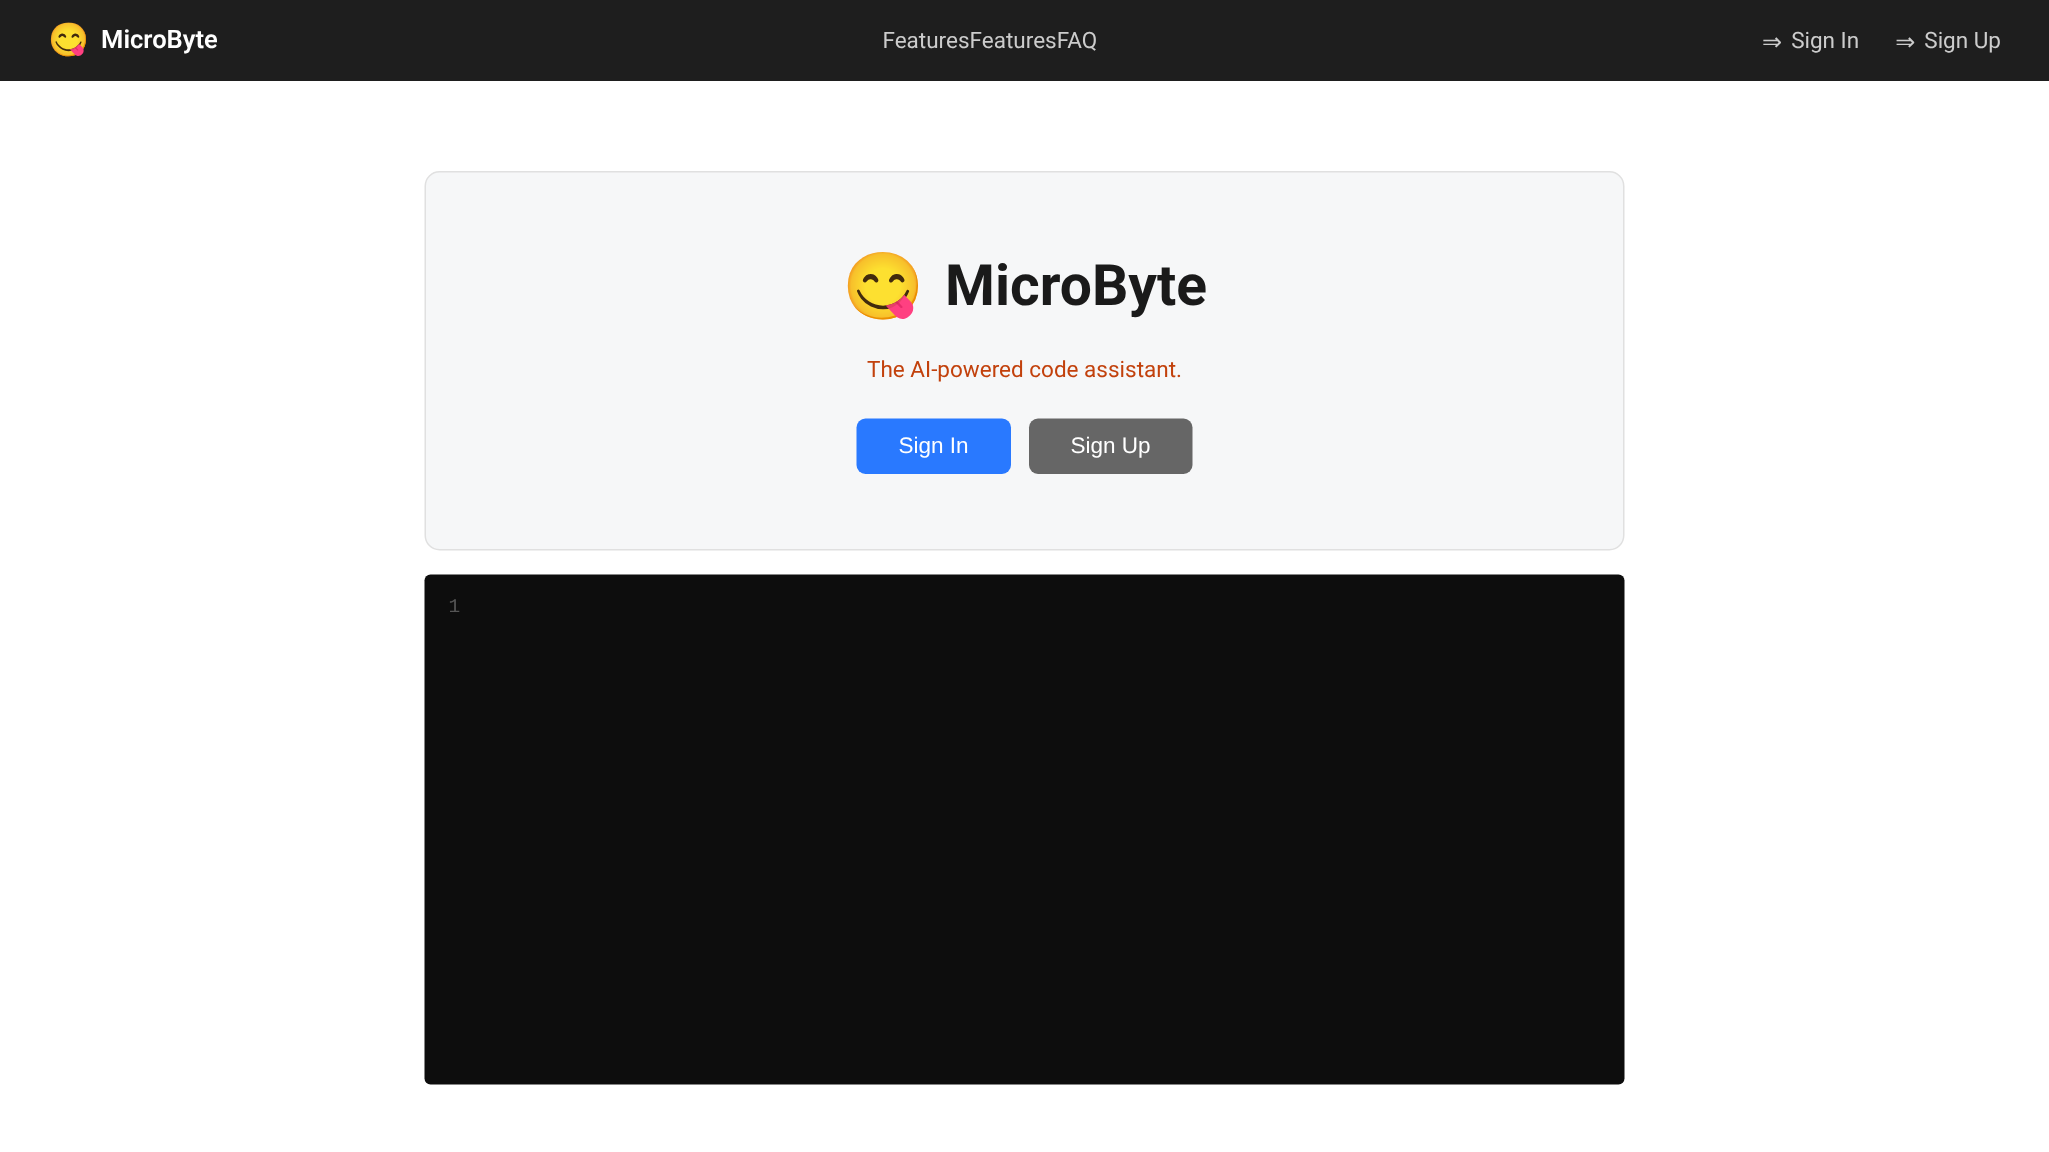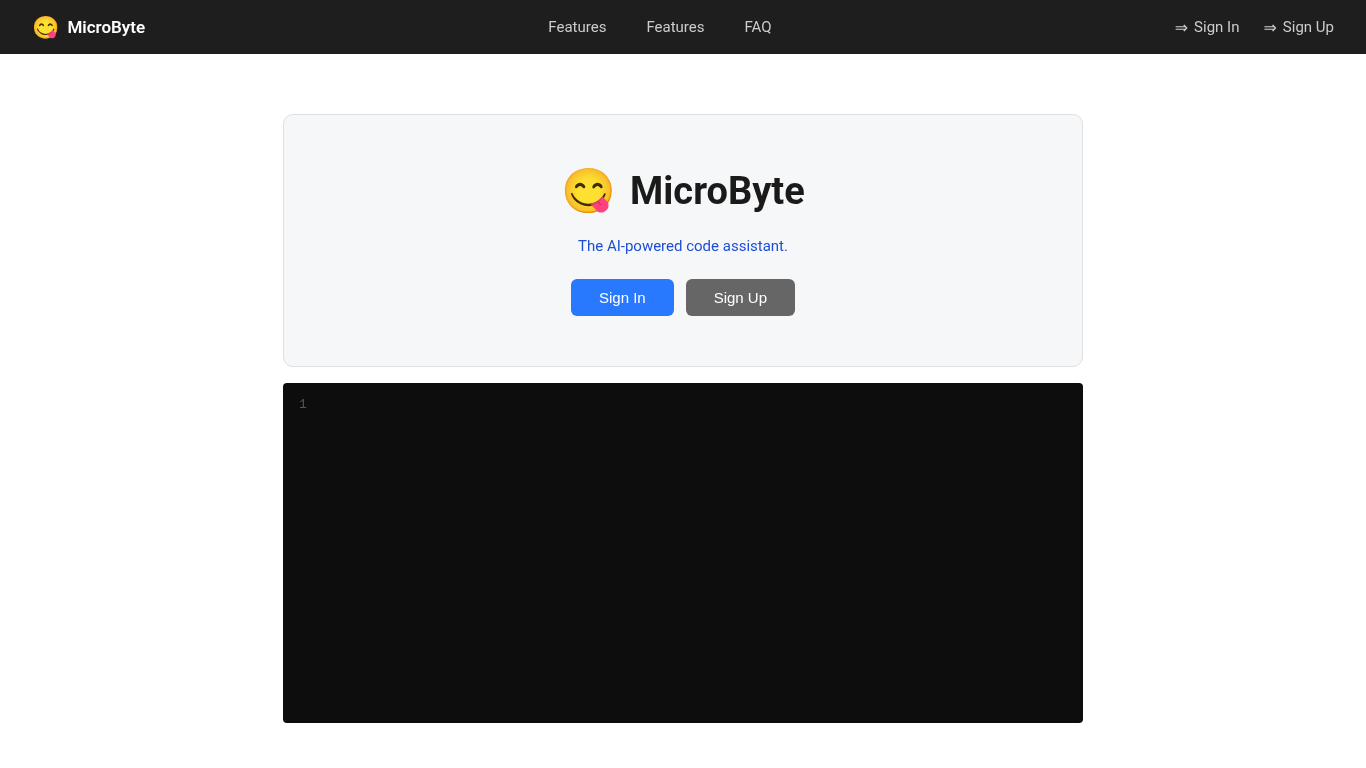--- a/index.html
+++ b/index.html
@@ -36,21 +36,20 @@
       cursor: pointer;
     }
 
     .nav-brand-emoji {
       font-size: 22px;
     }
 
     .nav-center {
       display: flex;
       align-items: center;
-      gap: 40px;
     }
 
     .nav-link {
       color: #cccccc;
       font-size: 15px;
       text-decoration: none;
       cursor: pointer;
     }
 
     .nav-right {
@@ -105,21 +104,21 @@
     }
 
     .hero-app-name {
       font-size: 38px;
       font-weight: 700;
       color: #1a1a1a;
     }
 
     .hero-subtitle {
       font-size: 15px;
-      color: #1d4ed8;
+      color: #c2410c;
     }
 
     .hero-buttons {
       display: flex;
       gap: 12px;
       margin-top: 4px;
     }
 
     .btn-sign-in {
       background-color: #2979ff;

